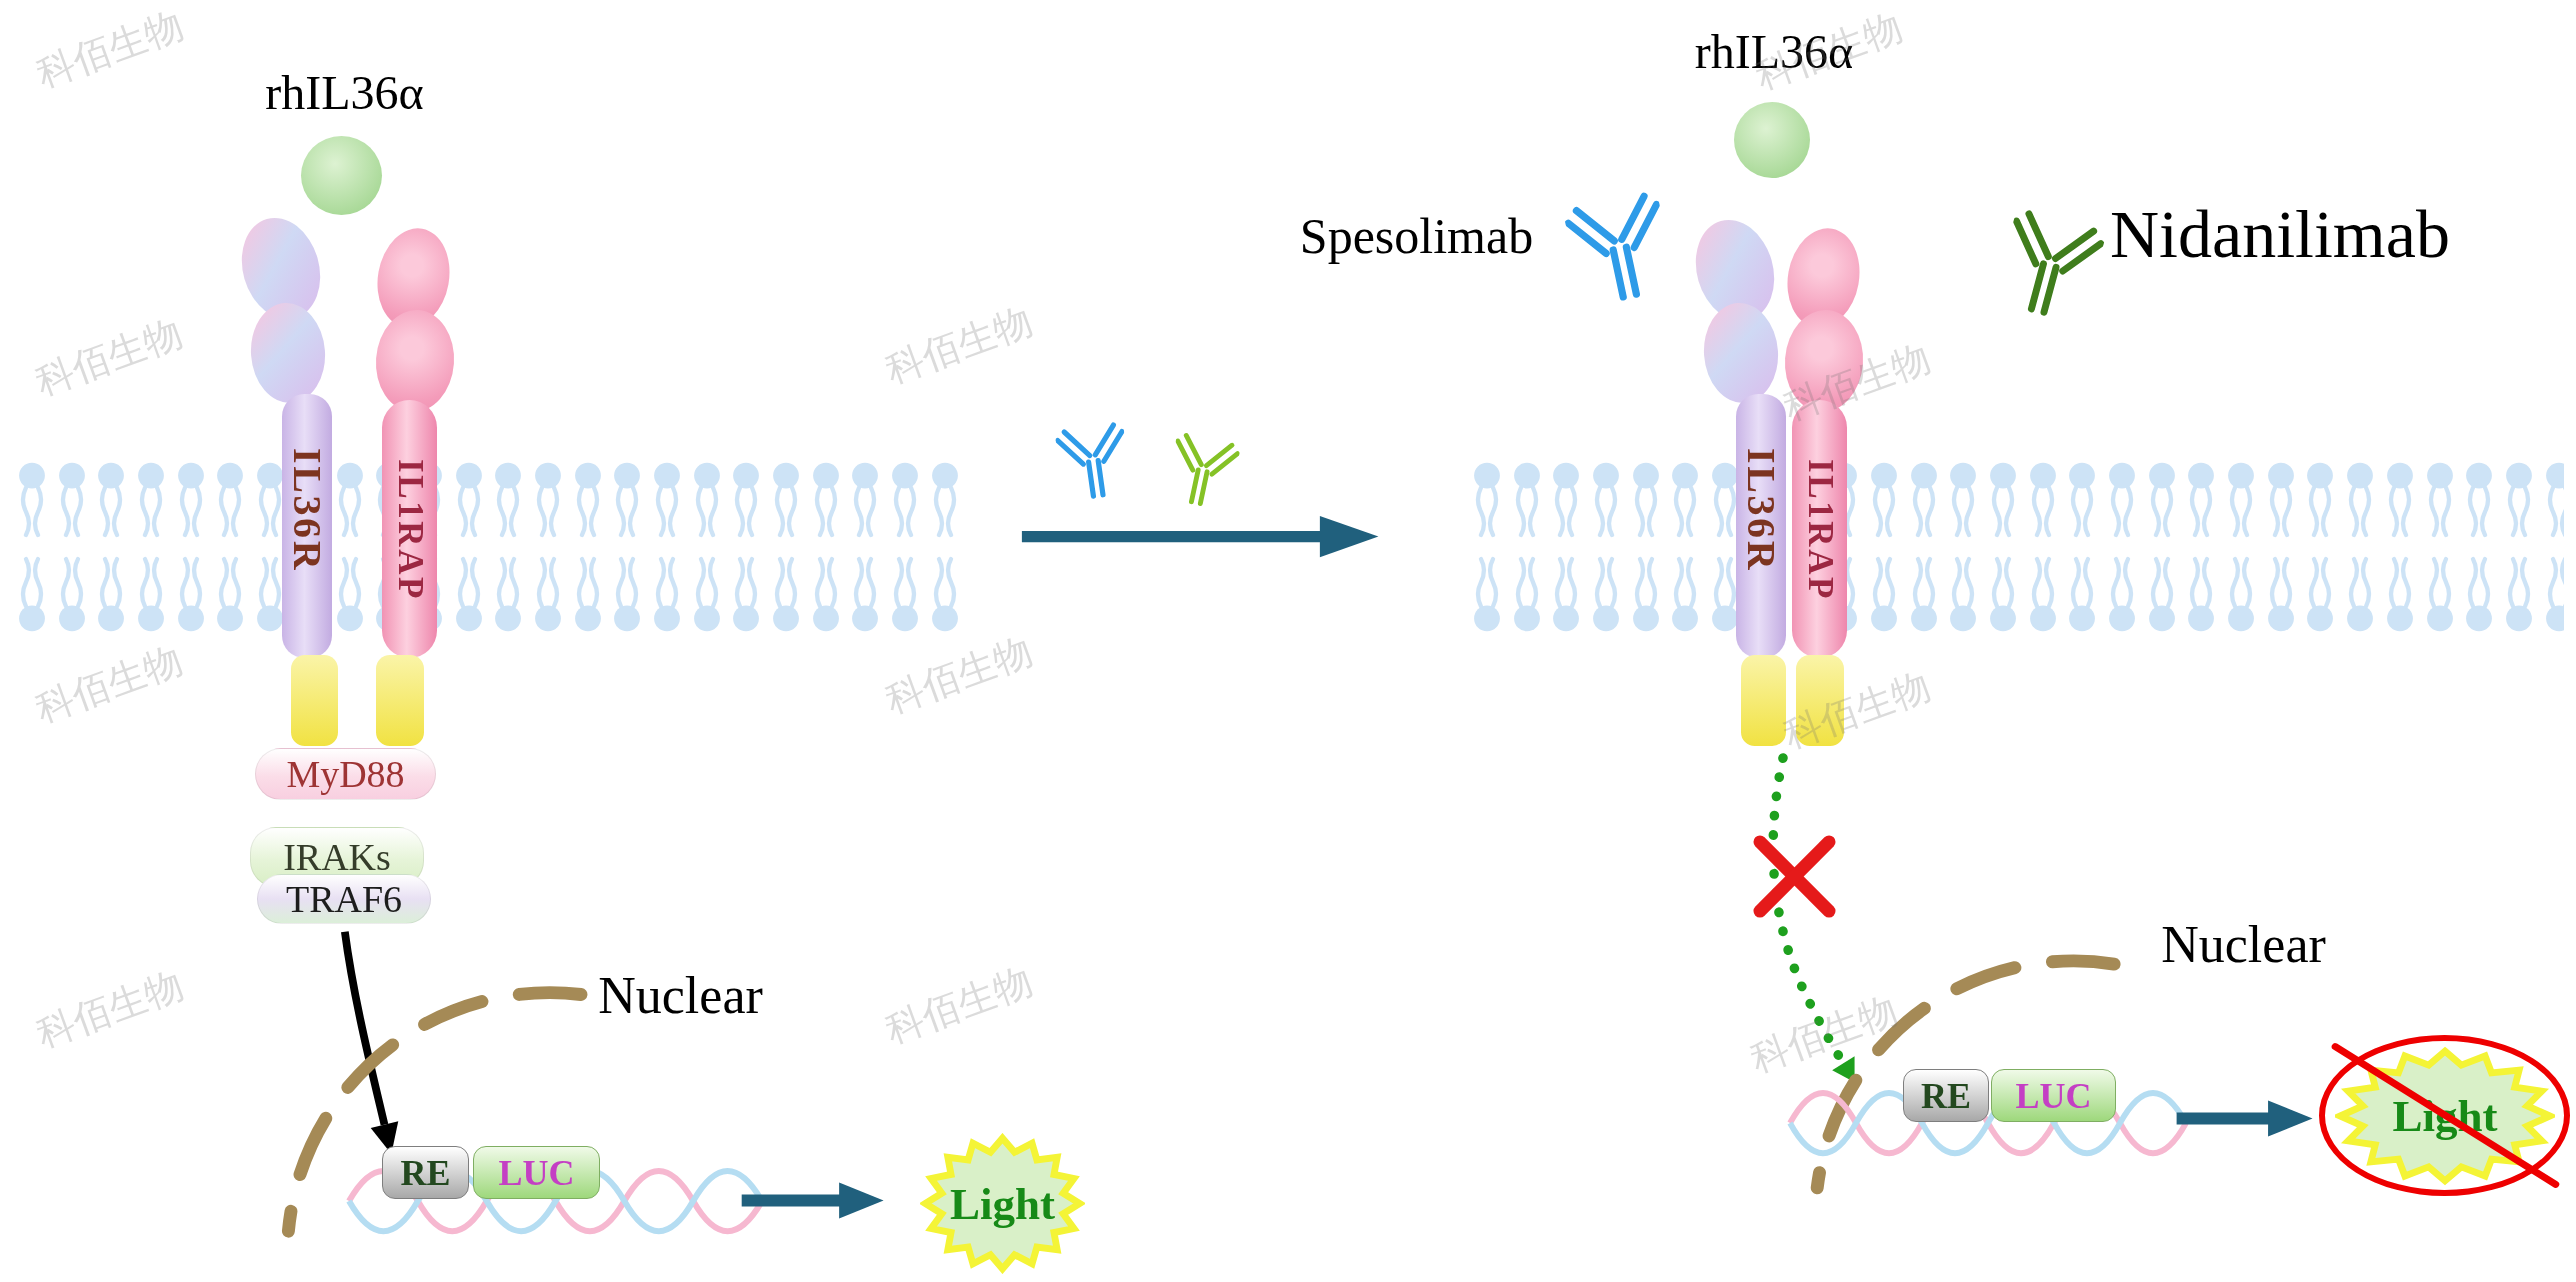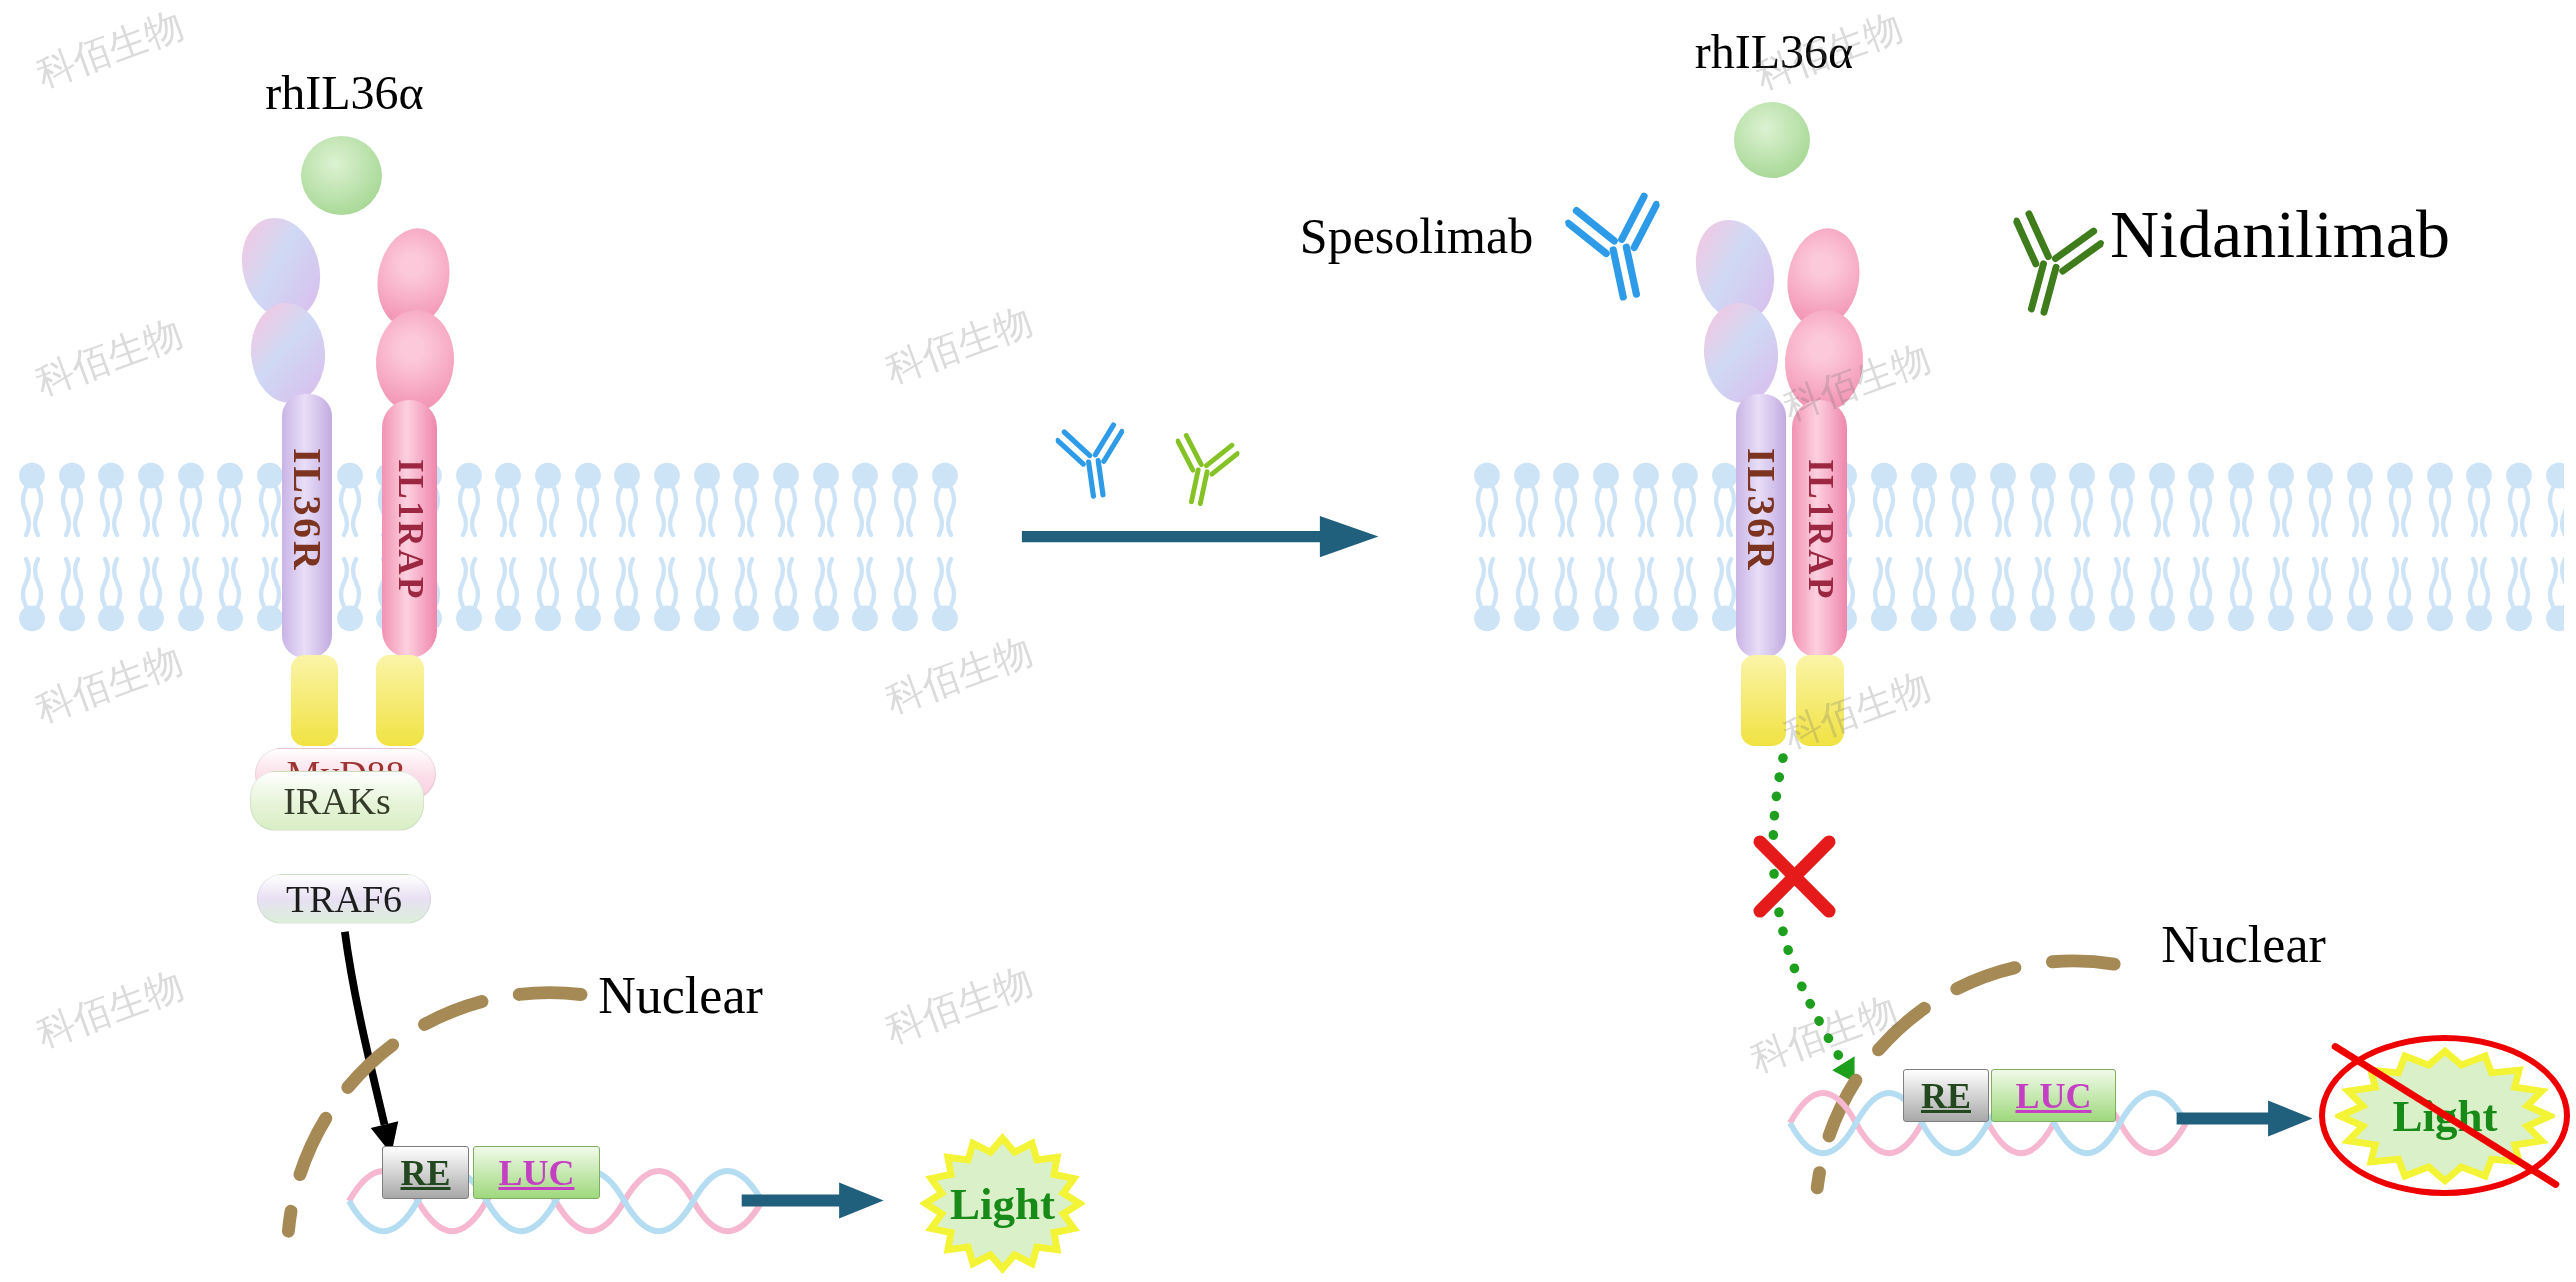--- a/index.html
+++ b/index.html
@@ -31,21 +31,21 @@
 
   .ydom { position:absolute; background:linear-gradient(180deg,#faf4a8,#f1e242); border-radius:13.8px; z-index:2; }
 
   .pill { position:absolute; border-radius:26px; display:flex; align-items:center; justify-content:center;
           font-size:38px; z-index:3; border:1.7px solid rgba(0,0,0,0.07); }
   .pill.myd88 { background:linear-gradient(180deg,#ffffff 0%,#fbdde8 55%,#f8cfe0); color:#9e3434; }
   .pill.iraks { background:linear-gradient(180deg,#ffffff,#e6f4d8 55%,#d8eec5); color:#353d2a; }
   .pill.traf6 { background:linear-gradient(180deg,#ffffff,#e8e0f3 50%,#dcefd9); color:#1d1d1d; }
 
   .box { position:absolute; display:flex; align-items:center; justify-content:center; font-weight:bold;
-         font-size:36px; border-radius:3px; z-index:4;text-decoration:underline; }
+         font-size:36px; border-radius:13px; z-index:4; }
   .box.re  { background:linear-gradient(180deg,#ffffff,#a8a8a8); border:0.9px solid #7e7e7e; color:#23481f; }
   .box.luc { background:linear-gradient(180deg,#f0fae8,#9ed87c); border:0.9px solid #7fae62; color:#c43fc4; }
 
   .starwrap { position:absolute; z-index:3; }
   .starwrap svg { position:absolute; left:0; top:0; }
   .startext { position:absolute; inset:0; display:flex; align-items:center; justify-content:center;
               font-weight:bold; color:#178a17; font-size:45px; z-index:3; }
 
   .antibody { position:absolute; z-index:5; }
   svg.arrow { position:absolute; overflow:visible; z-index:3; }
@@ -276,21 +276,21 @@
 
     <div class="blob il1rap" style="left:378px;top:228px;width:71px;height:100px;transform:rotate(10deg)"></div>
     <div class="blob il1rap" style="left:376px;top:310px;width:78px;height:102px;transform:rotate(4deg)"></div>
     <div class="stalk il1rap" style="left:382px;top:400px;width:55px;height:258px"></div>
     <div class="rlabel il1rap" style="left:382px;top:405px;width:55px;height:250px">IL1RAP</div>
 
     <div class="ydom" style="left:291px;top:655px;width:47px;height:91px"></div>
     <div class="ydom" style="left:376px;top:655px;width:48px;height:91px"></div>
 
     <div class="pill myd88" style="left:255px;top:748px;width:181px;height:52px">MyD88</div>
-    <div class="pill iraks" style="left:250px;top:771px;width:174px;height:60px">IRAKs</div>
+    <div class="pill iraks" style="left:250px;top:827px;width:174px;height:60px">IRAKs</div>
     <div class="pill traf6" style="left:257px;top:874px;width:174px;height:50px">TRAF6</div>
 
     <svg class="arrow" style="left:319px;top:928px" width="112" height="233" viewBox="0 0 130 270">
       <path d="M30,4 C40,80 60,160 76,228" stroke="#000" stroke-width="9" fill="none"></path>
       <polygon points="60,232 92,224 84,262" fill="#000"></polygon>
     </svg>
 
     <div class="lbl" style="left:577px;top:966px;width:207px;font-size:52px">Nuclear</div>
     <svg class="arrow" style="left:258px;top:973px" width="362" height="284" viewBox="0 0 420 330">
       <path d="M375,25 A305,305 0 0 0 35,300" stroke="#a58a56" stroke-width="15" fill="none" stroke-dasharray="72 44" stroke-linecap="round"></path>

